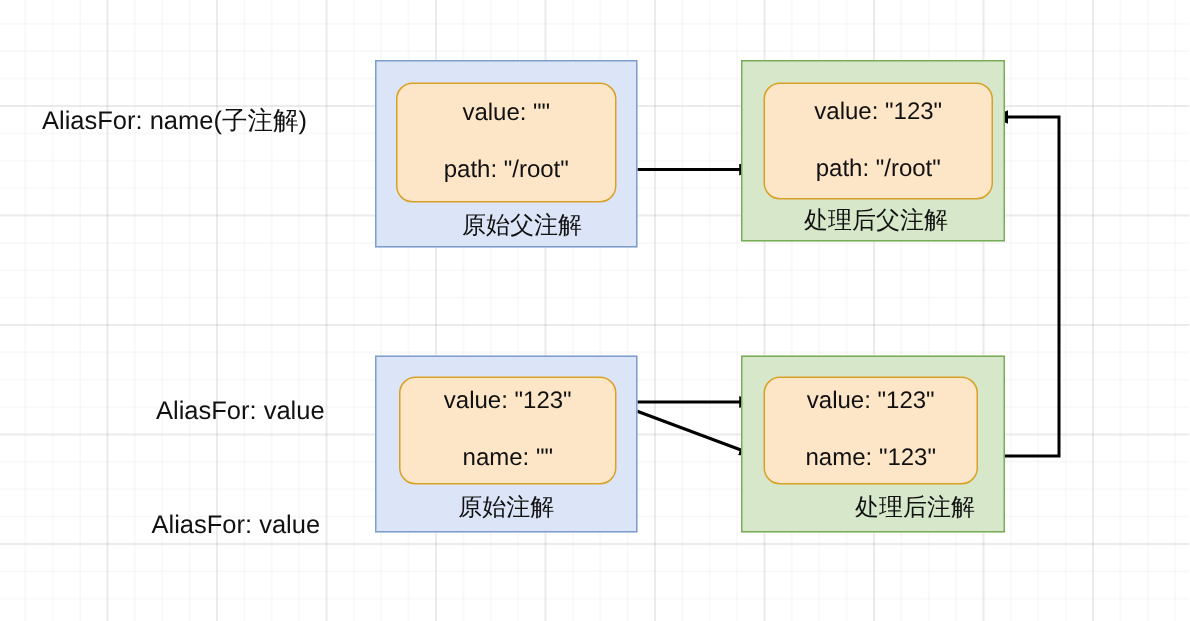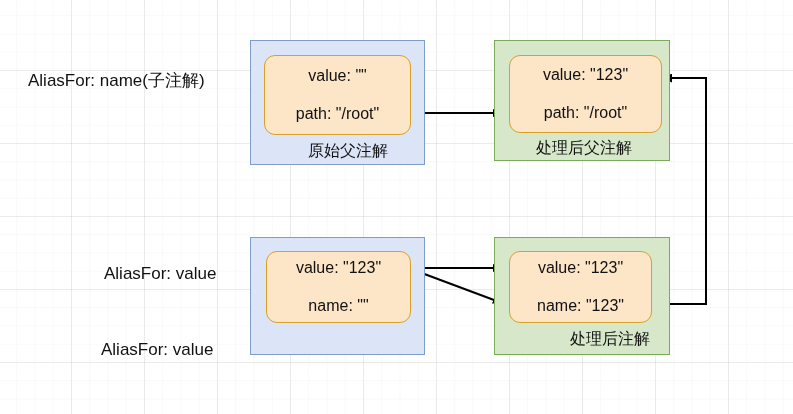--- a/index.html
+++ b/index.html
@@ -135,20 +135,21 @@
     <div class="inner-line">path: "/root"</div>
   </div>
   <div class="caption" style="left:494px; top:140px; width:180px;">处理后父注解</div>
 
   <div class="outer-box blue" style="left:250px; top:237px; width:175px; height:118px;">
   </div>
   <div class="inner-box" style="left:266px; top:251px; width:145px; height:72px;">
     <div class="inner-line">value: "123"</div>
     <div class="inner-line">name: ""</div>
   </div>
+  <div class="caption" style="left:250px; top:331px; width:175px;">原始注解</div>
 
   <div class="outer-box green" style="left:494px; top:237px; width:176px; height:118px;">
   </div>
   <div class="inner-box" style="left:509px; top:251px; width:143px; height:72px;">
     <div class="inner-line">value: "123"</div>
     <div class="inner-line">name: "123"</div>
   </div>
   <div class="caption" style="left:494px; top:331px; width:176px;margin-left:28px;">处理后注解</div>
 
 </div>

